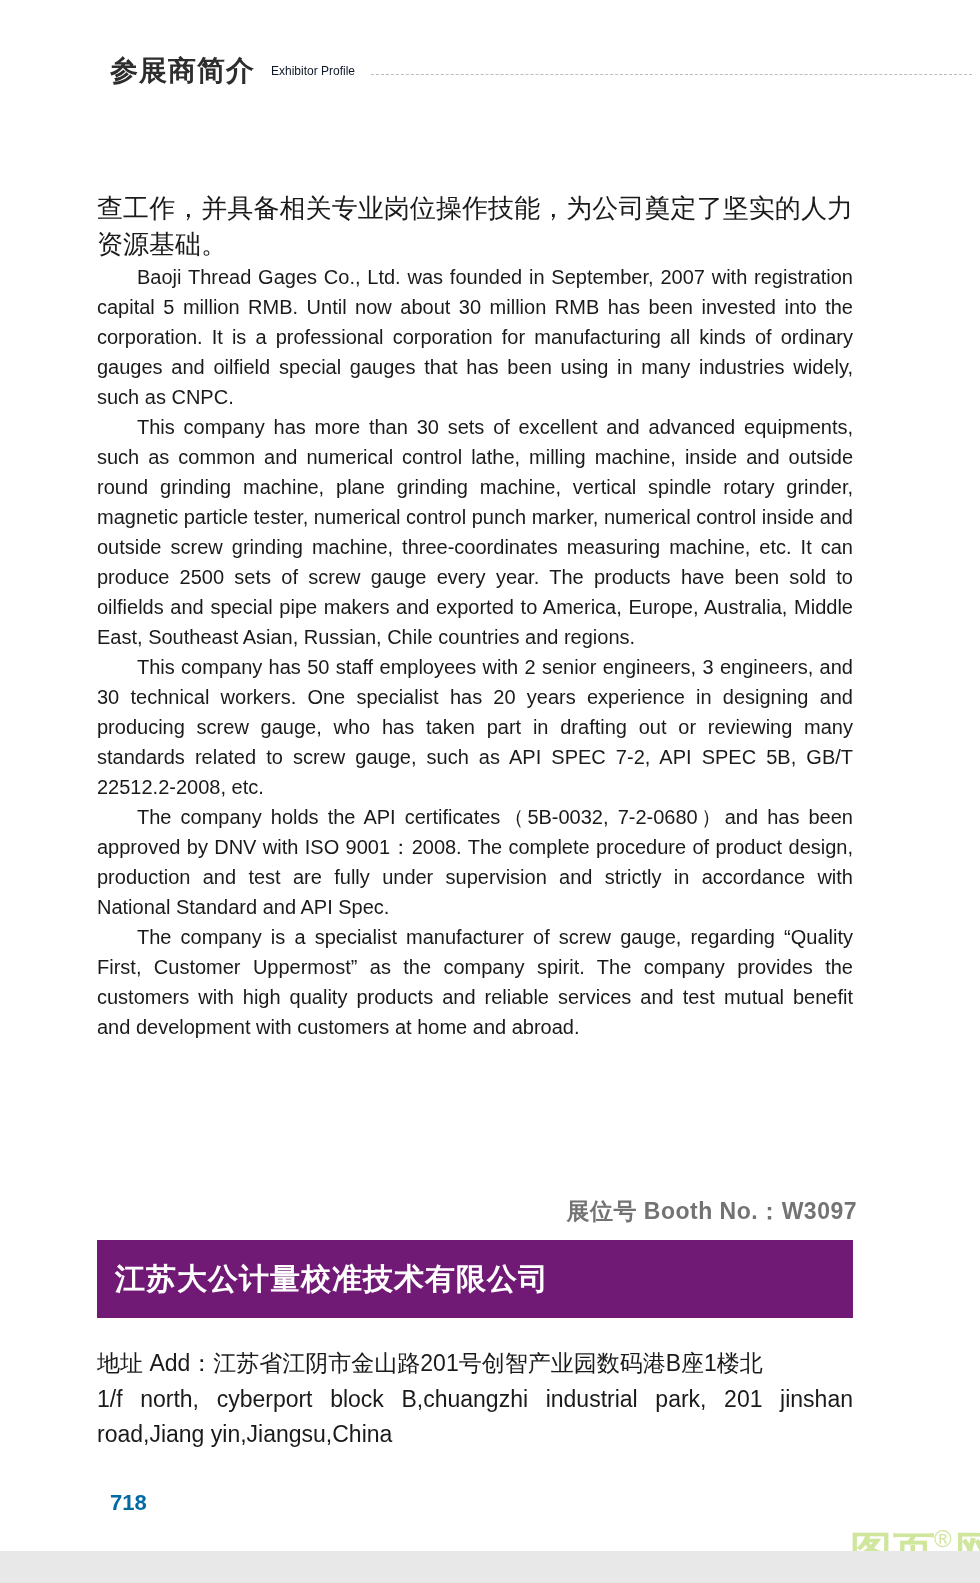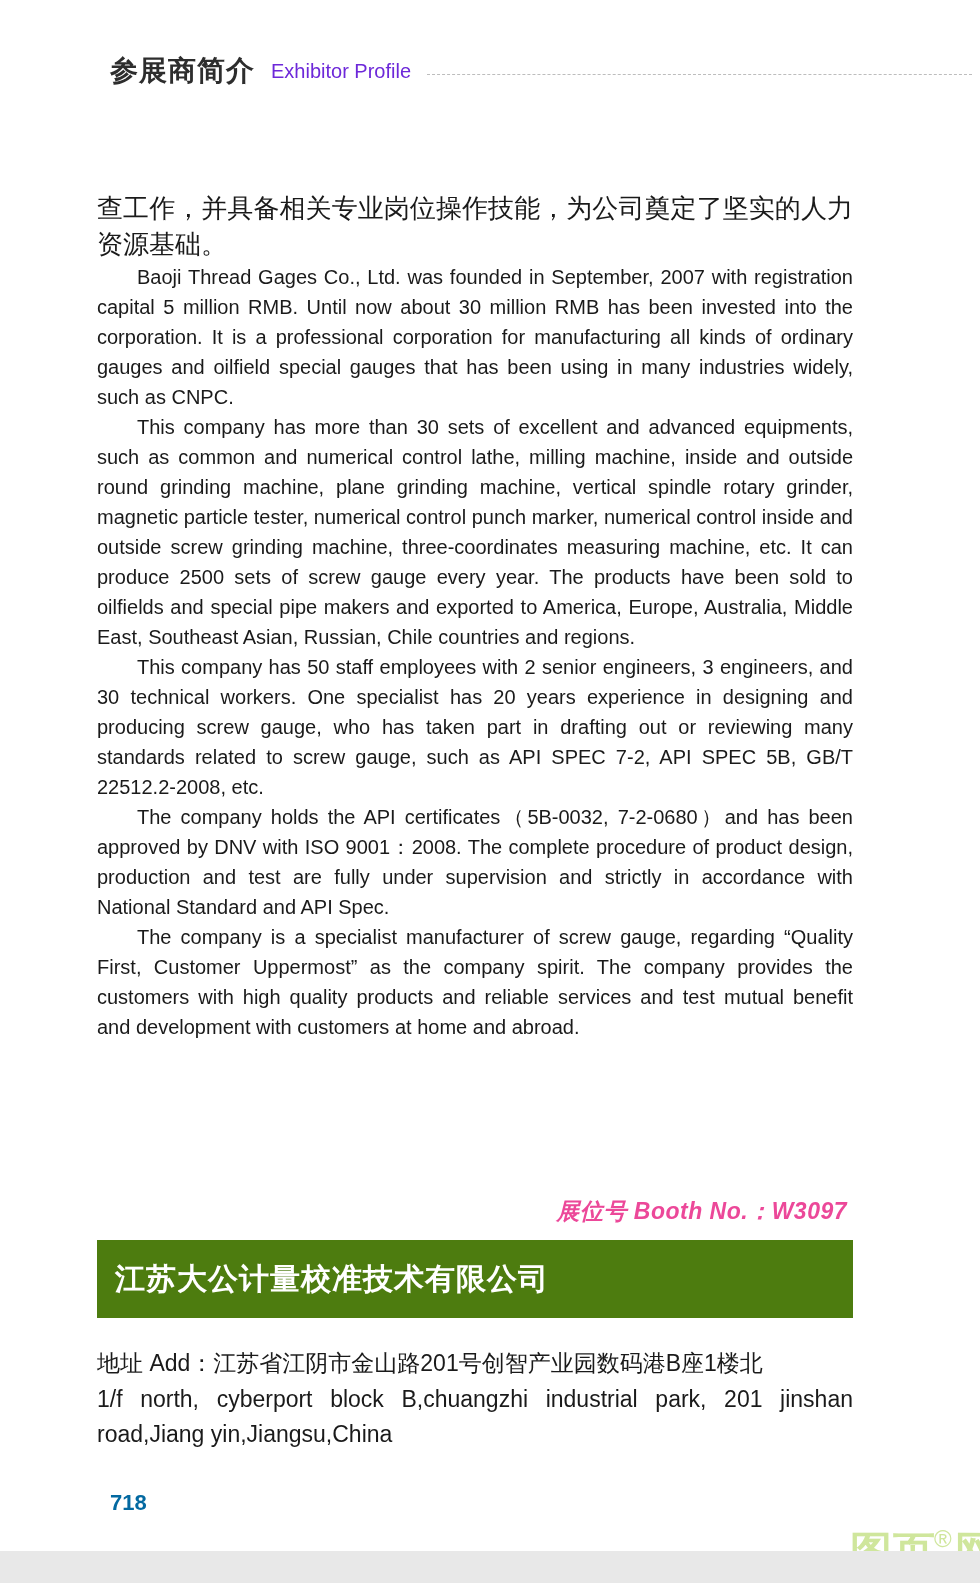--- a/index.html
+++ b/index.html
@@ -12,44 +12,43 @@
     font-family:"Liberation Sans","DejaVu Sans",sans-serif;
     color:#1a1a1a;
   }
 
   
   .header {
     position:absolute; left:110px; top:52px; right:8px;
     display:flex; align-items:center; gap:16px;
   }
   .header-zh { font-size:28px; font-weight:bold; color:#2d2d2d; letter-spacing:1px; white-space:nowrap; }
-  .header-en { font-size:20px; color:#6d28d9; white-space:nowrap; }
+  .header-en { font-size:12px; color:#0f172a; white-space:nowrap; }
   .header-rule { flex:1 1 auto; border-top:1px dashed #bdbdbd; height:0; margin-top:6px; }
 
   
   .bodytext {
     position:absolute; left:97px; top:190px; width:756px;
   }
   .para { margin:0; text-align:justify; }
   .para.zh { font-size:26px; line-height:36px; }
   .para.en { font-size:20px; line-height:30px; }
   .para.indent { text-indent:2em; }
 
   
   .booth {
-    position:absolute; left:91px; top:1196px; width:756px;
-    text-align:right; font-size:23px; font-weight:bold; color:#ec4899;
+    position:absolute; left:101px; top:1196px; width:756px;
+    text-align:right; font-size:23px; font-weight:bold; color:#737373;
     letter-spacing:0.5px;
-    font-style:italic;
   }
 
   
   .banner {
     position:absolute; left:97px; top:1240px; width:756px; height:78px;
-    background:#4d7c0f; color:#ffffff;
+    background:#701a75; color:#ffffff;
     display:flex; flex-direction:column; justify-content:center;
     padding-left:18px; box-sizing:border-box;
   }
   .banner-zh { font-size:30px; font-weight:bold; letter-spacing:1px; line-height:36px; }
   .banner-en { font-size:25px; font-weight:normal; letter-spacing:0.5px; line-height:30px; }
 
   
   .address {
     position:absolute; left:97px; top:1344px; width:756px;
   }

